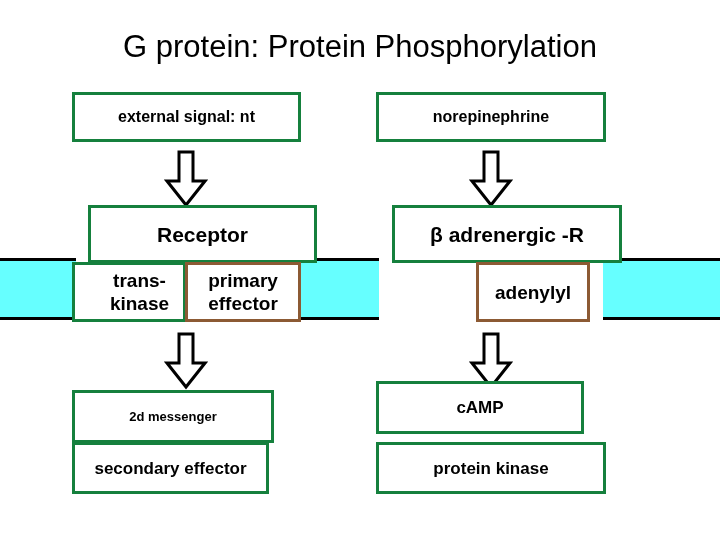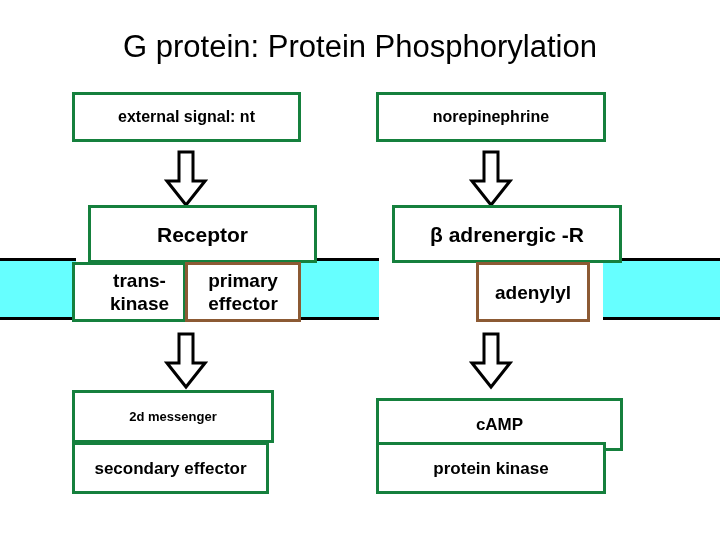--- a/index.html
+++ b/index.html
@@ -150,21 +150,21 @@
   <div class="box brown t19" style="left:476px; top:262px; width:114px; height:60px; flex-direction:column;">
     <span class="lbl">adenylyl</span>
   </div>
 
   <div class="arrow" style="left:469px; top:332px;">
     <svg viewBox="0 0 44 58" preserveAspectRatio="none">
       <polygon points="15,2 29,2 29,31 41,31 22,55 3,31 15,31" fill="#ffffff" stroke="#000000" stroke-width="3" stroke-linejoin="miter"></polygon>
     </svg>
   </div>
 
-  <div class="box" style="left:376px; top:398px; width:247px; height:53px; font-size:17px; line-height:21px;text-align:center;">
+  <div class="box" style="left:376px; top:381px; width:208px; height:53px; font-size:17px; line-height:21px;text-align:center;">
     <span class="lbl">cAMP</span>
   </div>
 
   <div class="box" style="left:376px; top:442px; width:230px; height:52px; font-size:17px; line-height:21px;">
     <span class="lbl">protein kinase</span>
   </div>
 
 </div>
 
 </body></html>

